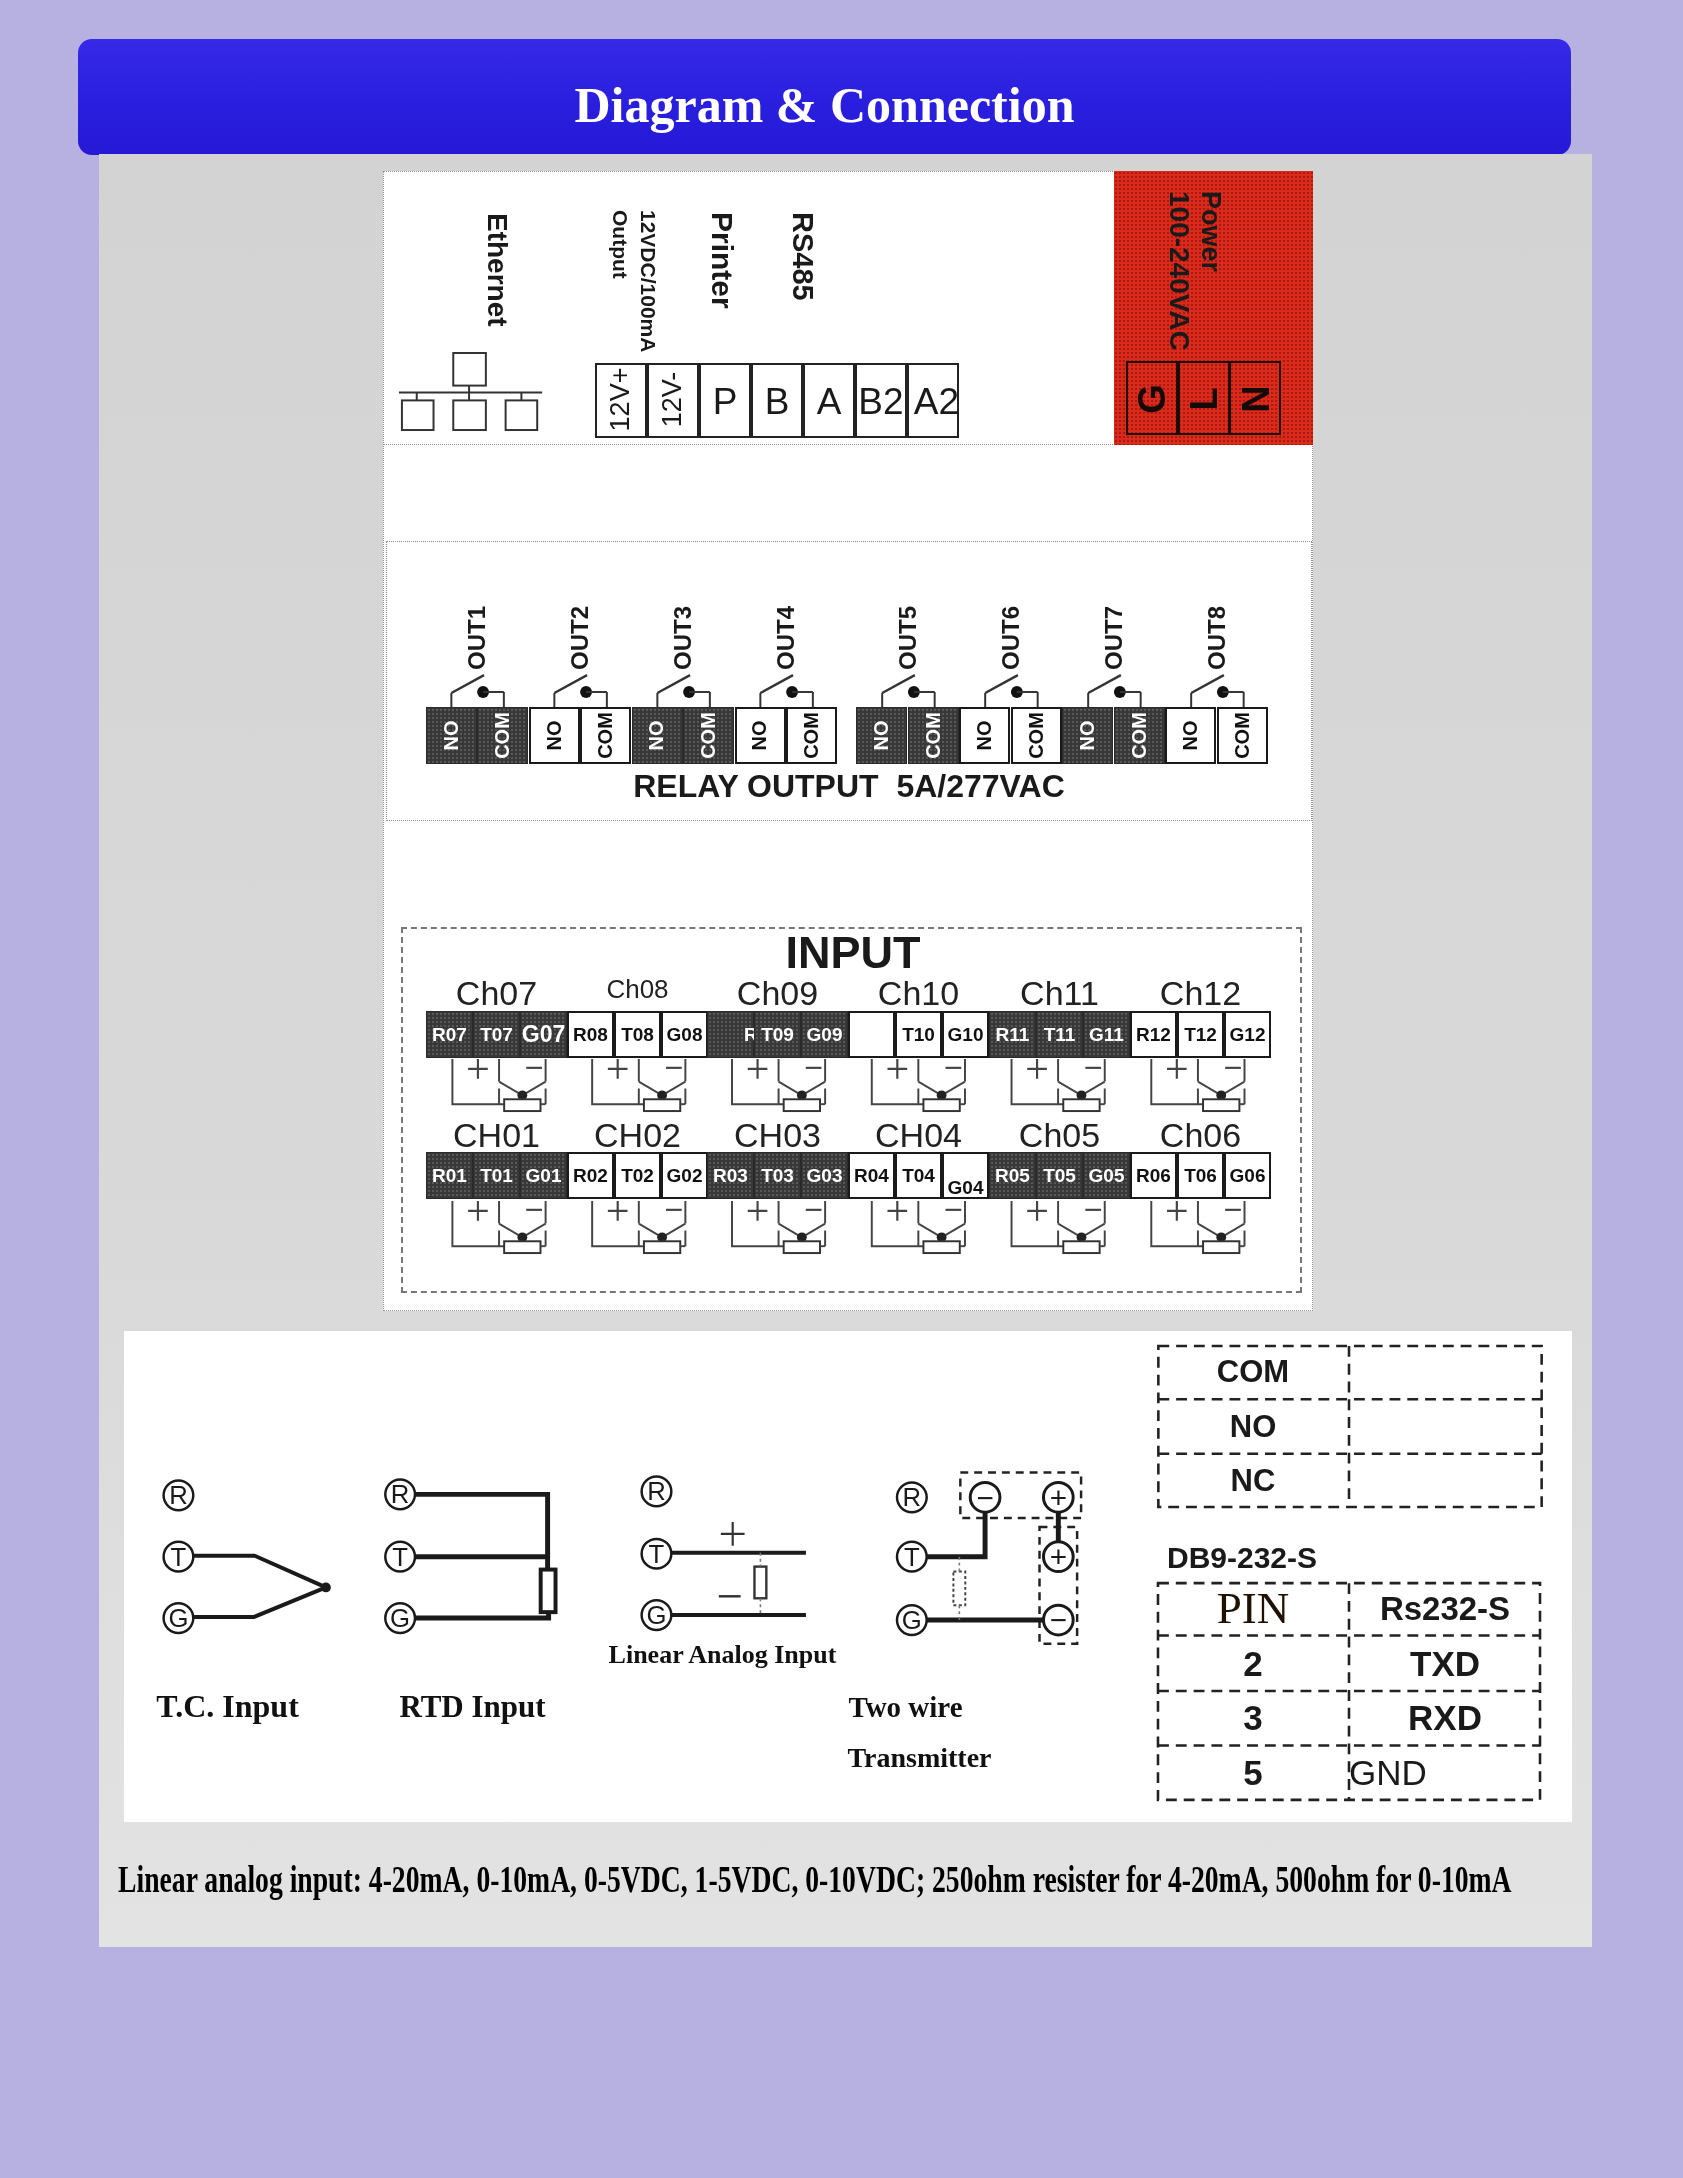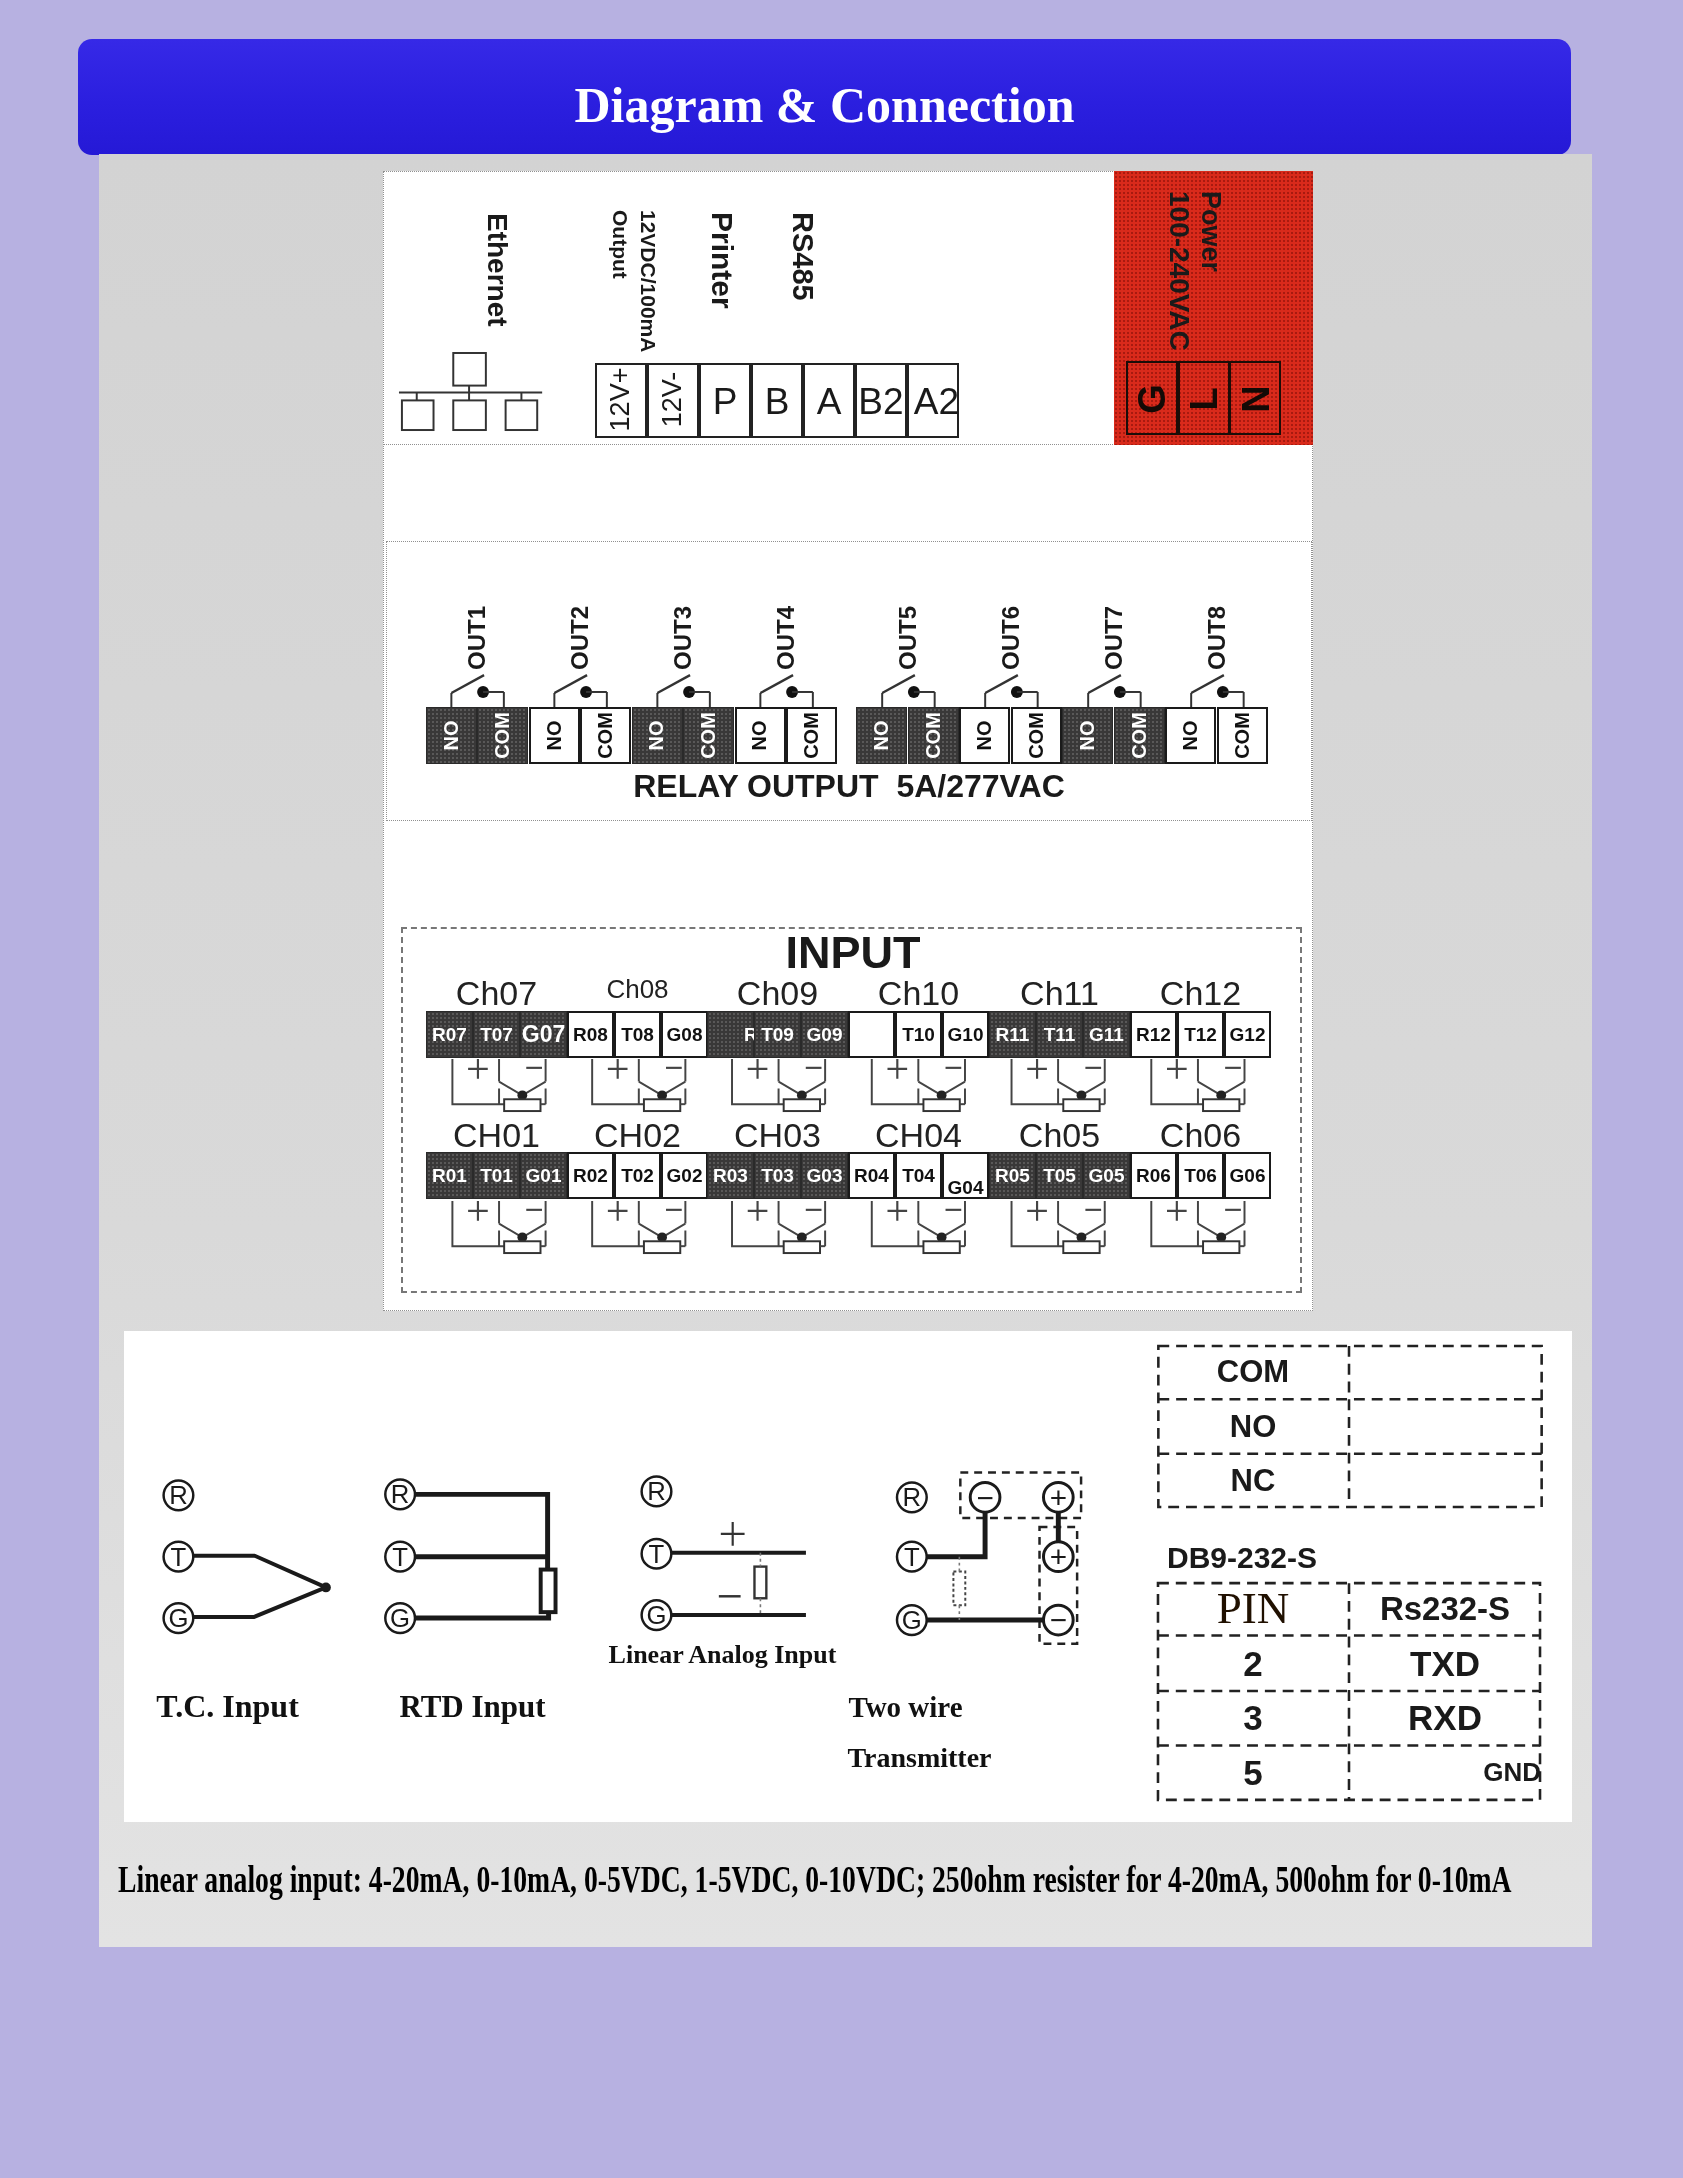--- a/index.html
+++ b/index.html
@@ -540,15 +540,15 @@
 <div class="abs" style="left:1157px;top:1582px;width:192px;height:53px;line-height:53px;text-align:center;font-family:'Liberation Serif',serif;font-size:45px;color:#201000;">PIN</div>
 <div class="abs" style="left:1349px;top:1582px;width:192px;height:53px;line-height:53px;text-align:center;font-size:33px;font-weight:bold;color:#1a1a1a;">Rs232-S</div>
 
 <div class="abs" style="left:1157px;top:1636px;width:192px;height:55px;line-height:55px;text-align:center;font-size:35px;font-weight:bold;color:#1a1a1a;">2</div>
 <div class="abs" style="left:1349px;top:1636px;width:192px;height:55px;line-height:55px;text-align:center;font-size:35px;font-weight:bold;color:#1a1a1a;">TXD</div>
 
 <div class="abs" style="left:1157px;top:1691px;width:192px;height:54px;line-height:54px;text-align:center;font-size:35px;font-weight:bold;color:#1a1a1a;">3</div>
 <div class="abs" style="left:1349px;top:1691px;width:192px;height:54px;line-height:54px;text-align:center;font-size:35px;font-weight:bold;color:#1a1a1a;">RXD</div>
 
 <div class="abs" style="left:1157px;top:1745px;width:192px;height:55px;line-height:55px;text-align:center;font-size:35px;font-weight:bold;color:#1a1a1a;">5</div>
-<div class="abs" style="left:1349px;top:1745px;width:192px;height:55px;line-height:55px;text-align:right;font-size:26px;font-weight:bold;color:#1a1a1a;">GND</div>
+<div class="abs" style="left:1349px;top:1745px;width:192px;height:55px;line-height:55px;text-align:left;font-size:35px;font-weight:normal;color:#1a1a1a;">GND</div>
 
 <div class="abs" style="left:118px;top:1857px;font-family:'Liberation Serif',serif;font-weight:bold;font-size:38px;color:#000;white-space:nowrap;"><span style="display:inline-block;transform:scaleX(.728);transform-origin:0 0;">Linear analog input: 4-20mA, 0-10mA, 0-5VDC, 1-5VDC, 0-10VDC; 250ohm resister for 4-20mA, 500ohm for 0-10mA</span></div>
 
 </body></html>

